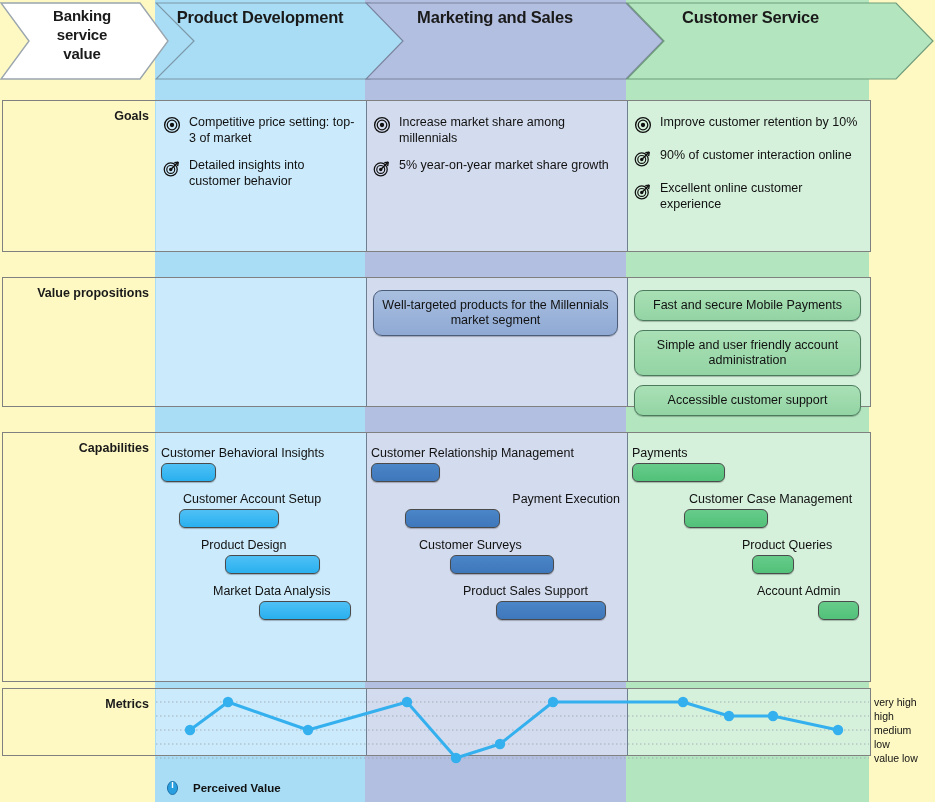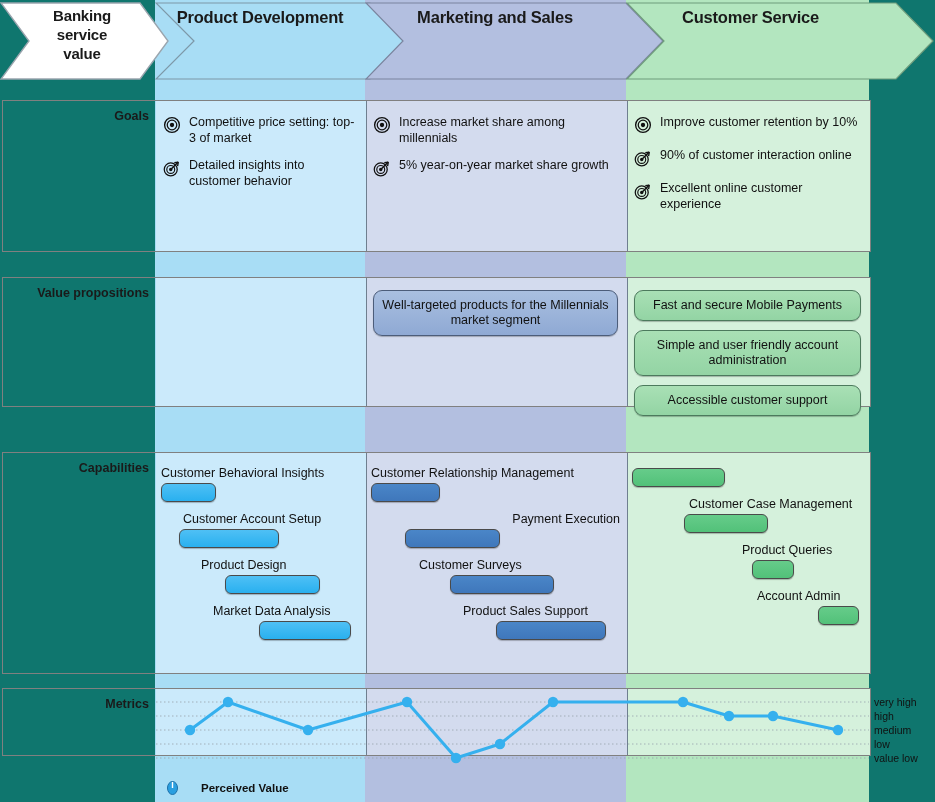--- a/index.html
+++ b/index.html
@@ -5,21 +5,21 @@
   * { box-sizing: border-box; }
   html, body {
     margin: 0; padding: 0;
     background: #ffffff;
     font-family: "Liberation Sans", sans-serif;
   }
   #root {
     position: relative;
     width: 935px; height: 802px;
     overflow: hidden;
-    background: #0f766e;
+    background: #fef9c3;
   }
 
   
   .col-stripe { position: absolute; top: 0; height: 802px; }
   #stripe-pd { left: 155px; width: 210px; }
   #stripe-ms { left: 365px; width: 261px; }
   #stripe-cs { left: 626px; width: 243px; }
 
   
   .chev {
@@ -54,21 +54,21 @@
   .band-inner { position: relative; width: 100%; height: 100%; }
   .band-fill { position: absolute; top: 0; height: 100%; }
   .band-label {
     position: absolute; left: 0; top: 8px; width: 146px;
     text-align: right; font-weight: bold; font-size: 12.5px; color: #1a1a1a;
   }
   .band-body { position: absolute; left: 153px; top: 0; right: 0; height: 100%; }
 
   #band-goals   { top: 100px; height: 152px; }
   #band-vp      { top: 277px; height: 130px; }
-  #band-cap     { top: 452px; height: 222px; }
+  #band-cap     { top: 432px; height: 250px; }
   #band-metrics { top: 688px; height: 68px; }
 
   
   .vdiv { position: absolute; top: 0; width: 1px; height: 100%; background: #6f7f8f; }
 
   
   .goal-col { position: absolute; top: 0; height: 100%; padding: 14px 10px 0 8px; }
   .goal-item { display: flex; align-items: flex-start; margin-bottom: 12px; }
   .goal-icon { flex: 0 0 auto; width: 20px; height: 20px; margin-right: 6px; margin-top: 1px; }
   .goal-text { font-size: 12.5px; line-height: 15.5px; color: #111; }
@@ -100,21 +100,21 @@
   #metrics-chart { position: absolute; left: 0; top: 0; width: 100%; height: 100%; }
   .axis-labels { position: absolute; left: 874px; top: 690px; width: 61px; }
   .axis-tick {
     position: absolute; left: 0; font-size: 10.5px; color: #111;
     line-height: 11px;
   }
 
   
   #legend {
     position: absolute; left: 166px; top: 780px;
-    display: flex; align-items: center; gap: 22px;
+    display: flex; align-items: center; gap: 14px;
   }
   #legend-text { font-size: 11.5px; font-weight: bold; color: #111; }
 </style>
 </head>
 <body>
 
 <div id="root">
 
   <div class="col-stripe" id="stripe-pd" style="background: rgb(168, 221, 245);"></div>
   <div class="col-stripe" id="stripe-ms" style="background: rgb(179, 191, 224);"></div>
@@ -293,20 +293,21 @@
               <div class="cap-label" style="margin-left: 48px;">Customer Surveys</div>
               <div class="cap-bar bar-mblue" style="width: 104px; margin-left: 79px;"></div>
             </div>
             <div class="cap-item">
               <div class="cap-label" style="margin-left: 92px;">Product Sales Support</div>
               <div class="cap-bar bar-mblue" style="width: 110px; margin-left: 125px;"></div>
             </div>
           </div>
           <div class="cap-col" style="left: 470px; width: 243px;">
             <div class="cap-item">
+              <div class="cap-label" style="margin-left: 0px;">Payments</div>
               <div class="cap-bar bar-green" style="width: 93px; margin-left: 0px;"></div>
             </div>
             <div class="cap-item">
               <div class="cap-label" style="margin-left: 57px;">Customer Case Management</div>
               <div class="cap-bar bar-green" style="width: 84px; margin-left: 52px;"></div>
             </div>
             <div class="cap-item">
               <div class="cap-label" style="margin-left: 110px;">Product Queries</div>
               <div class="cap-bar bar-green" style="width: 42px; margin-left: 120px;"></div>
             </div>

